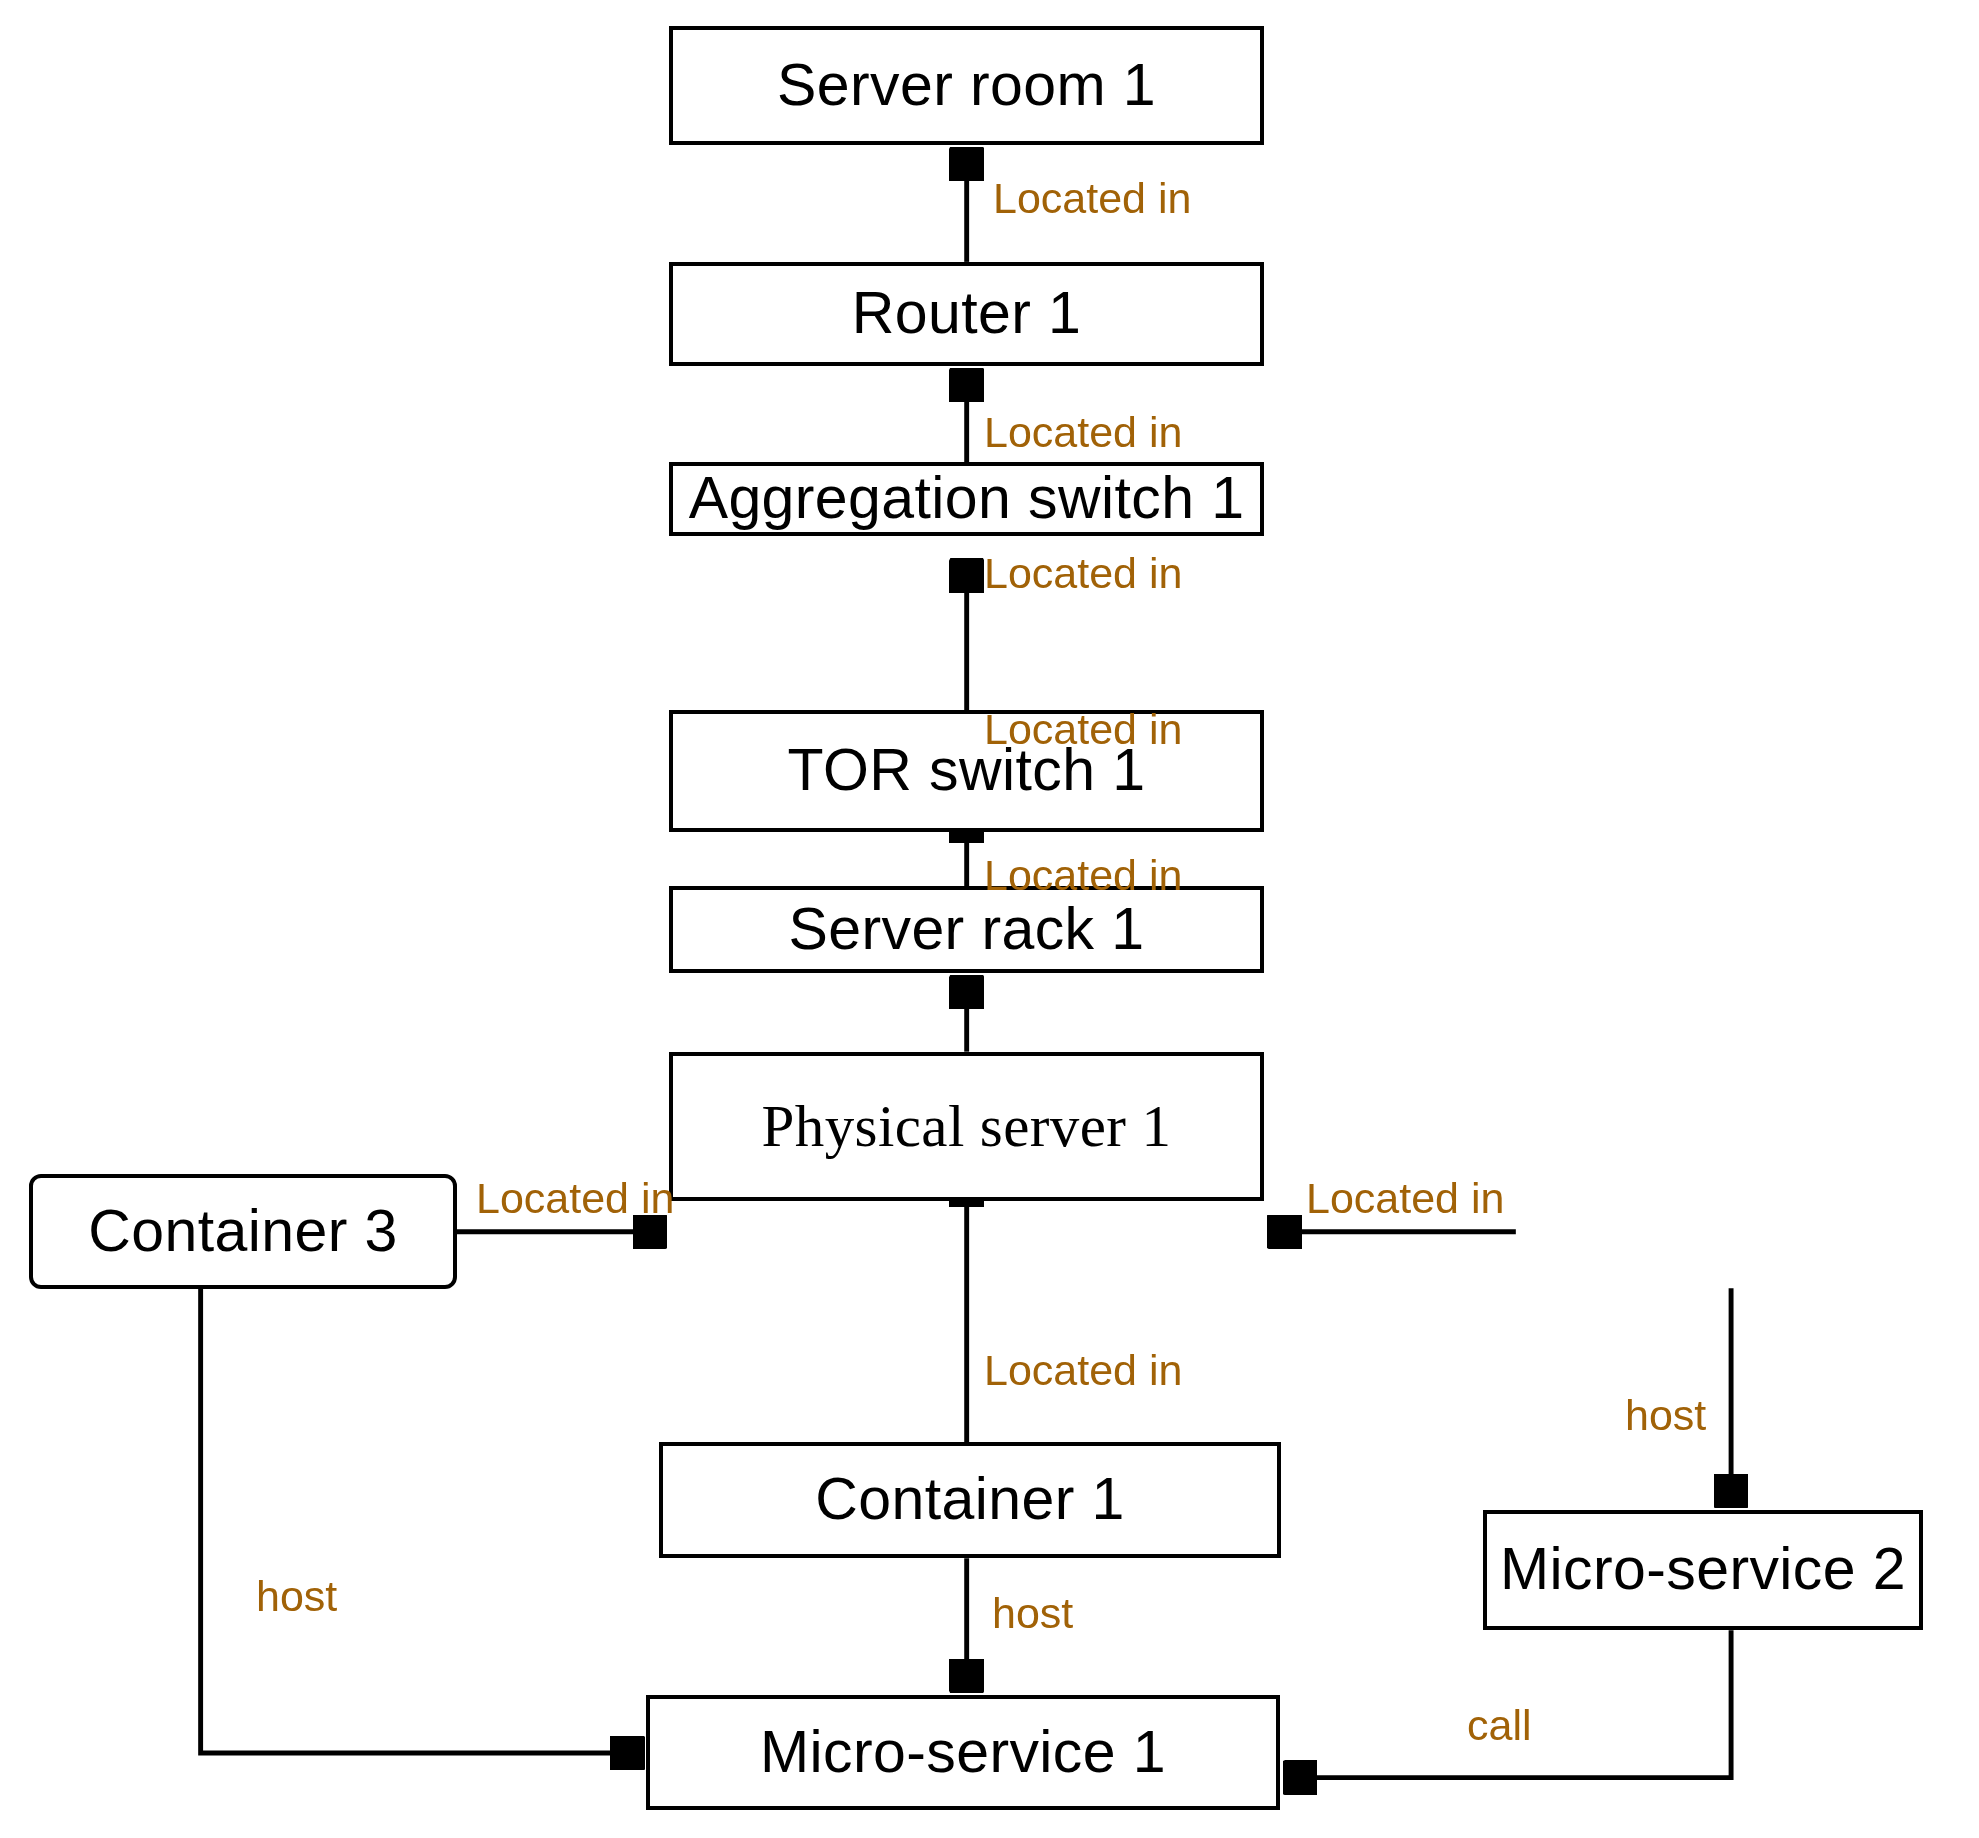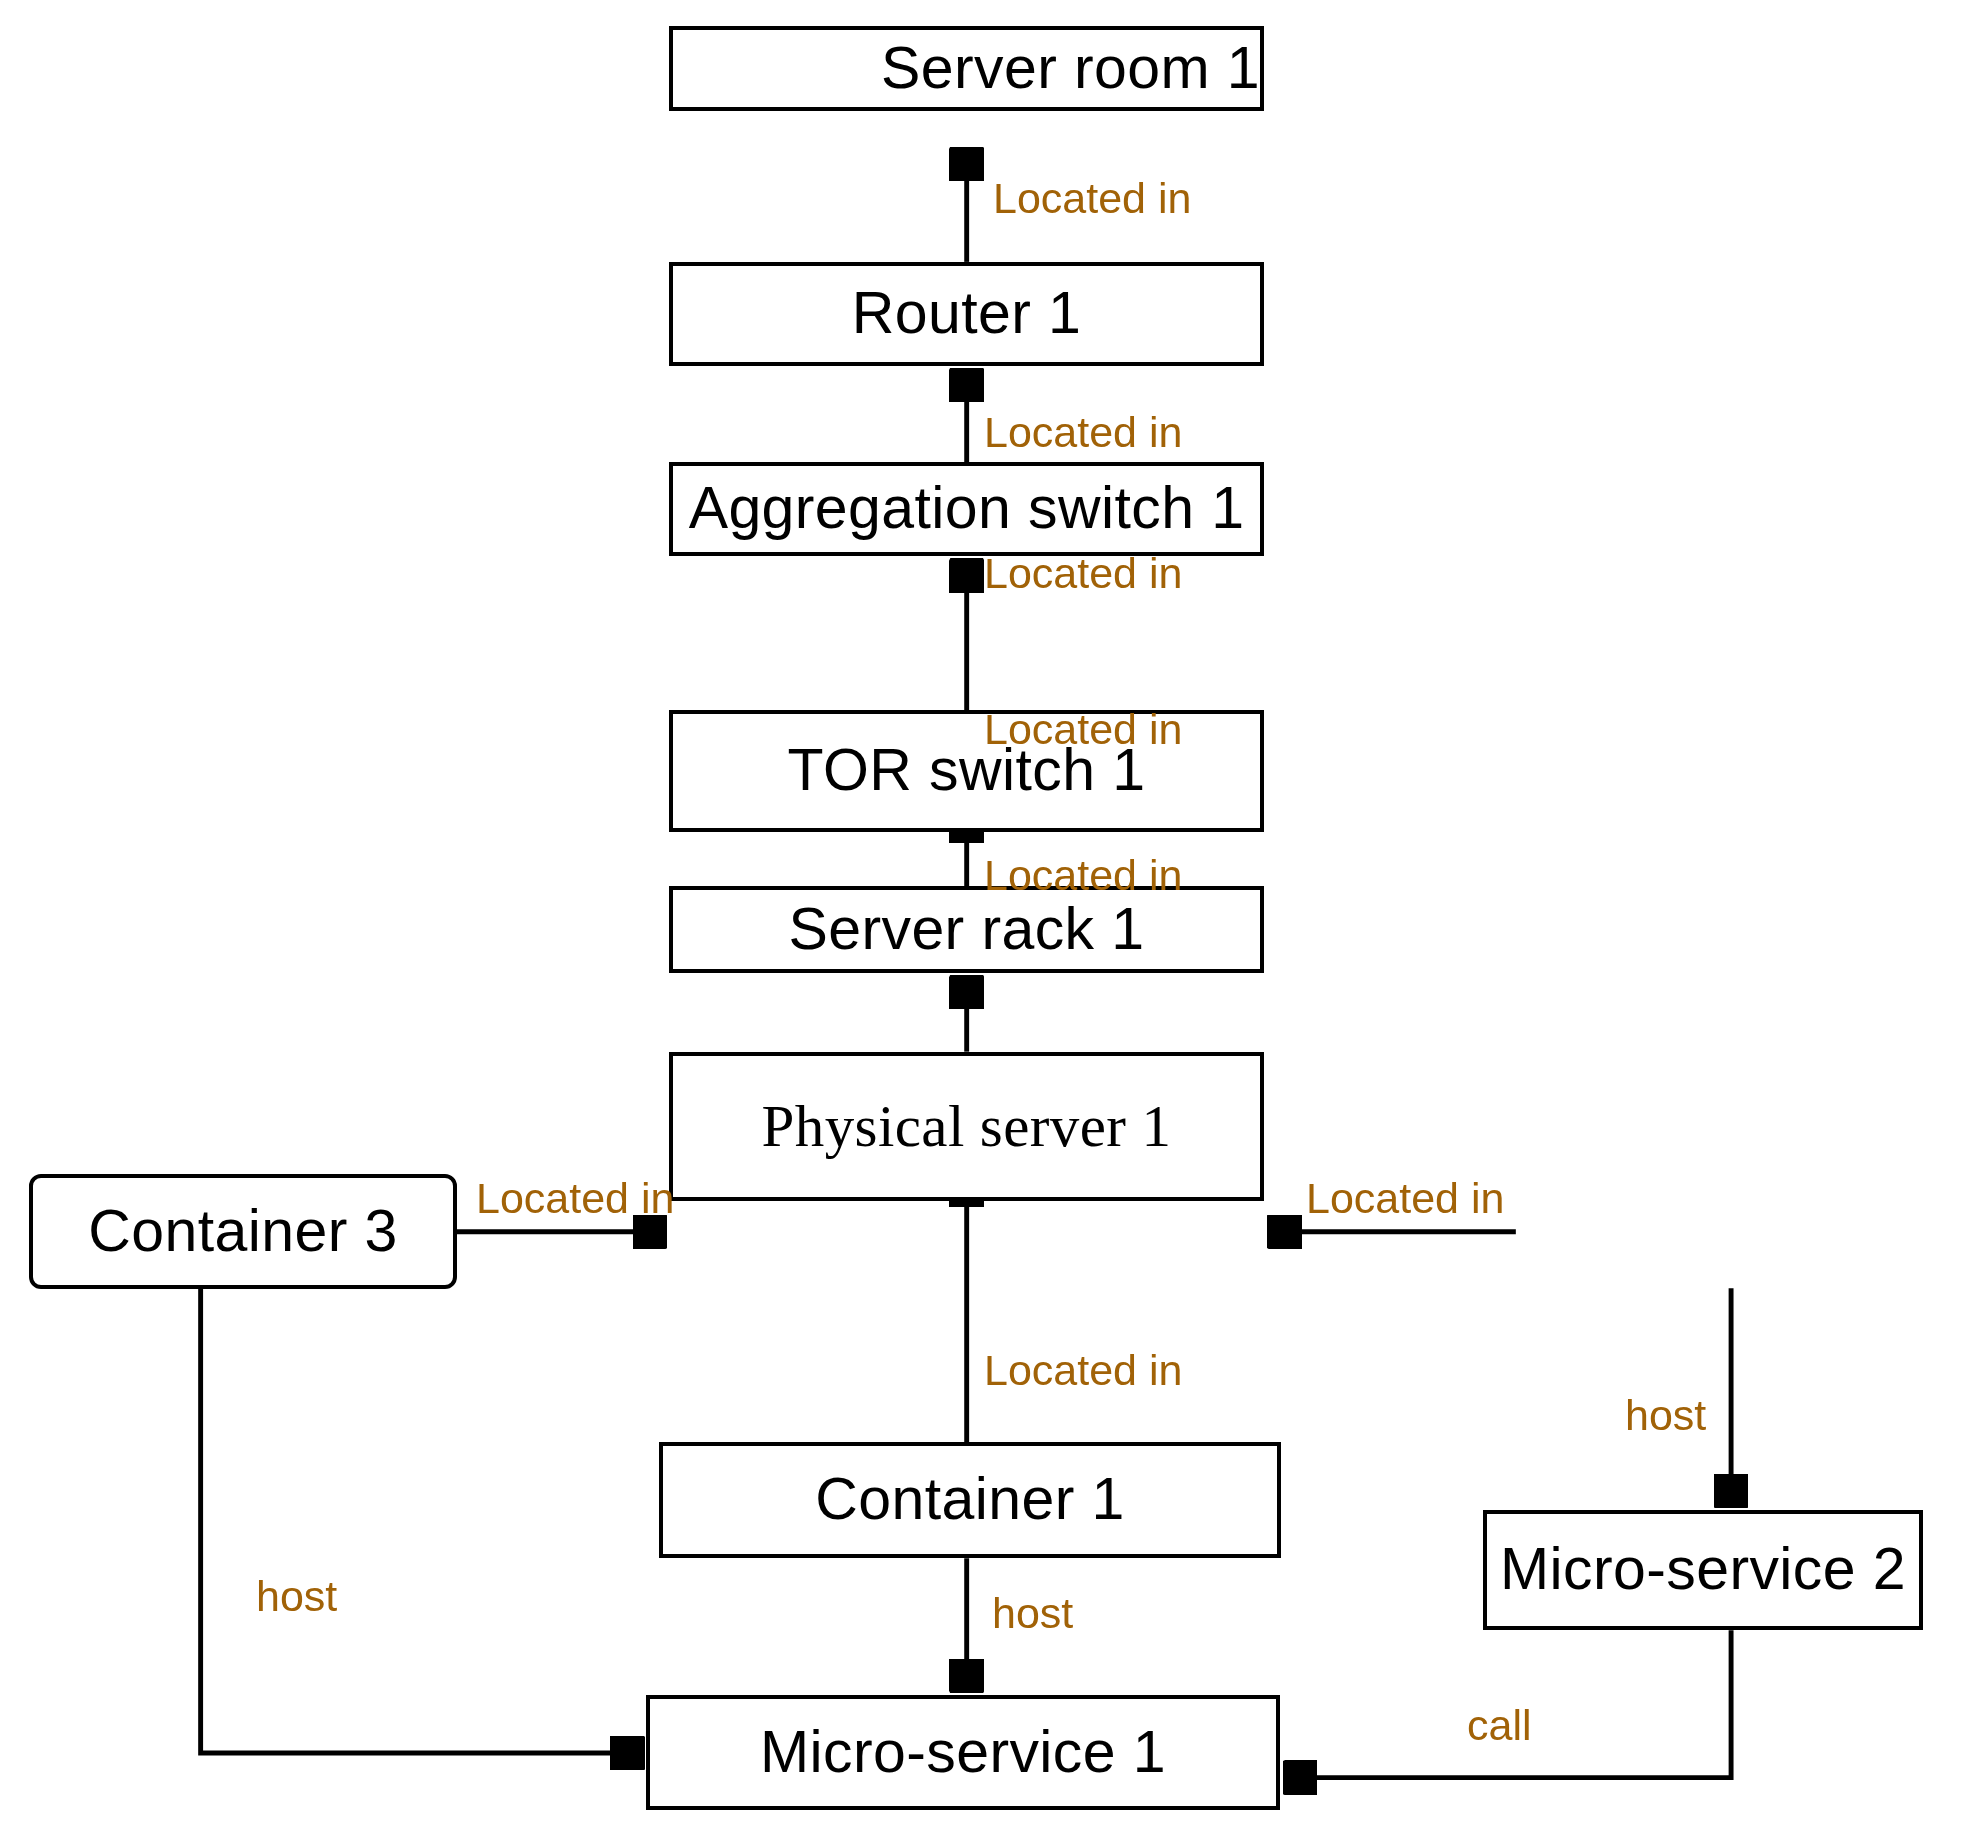--- a/index.html
+++ b/index.html
@@ -88,27 +88,27 @@
 
     <line x1="2115" y1="1574" x2="2115" y2="1838" marker-end="url(#arrowhead)"></line>
 
     <line x1="1181" y1="1904" x2="1181" y2="2064" marker-end="url(#arrowhead)"></line>
 
     <path d="M 245 1575 L 245 2142 L 783 2142" marker-end="url(#arrowhead)"></path>
 
     <path d="M 2115 1992 L 2115 2172 L 1572 2172" marker-end="url(#arrowhead)"></path>
   </svg>
 
-  <div class="node" style="left:669px; top:26px; width:595px; height:85px;justify-content:flex-end;">
+  <div class="node" style="left:669px; top:26px; width:595px; height:119px;">
     <span>Server room 1</span>
   </div>
   <div class="node" style="left:669px; top:262px; width:595px; height:104px;">
     <span>Router 1</span>
   </div>
-  <div class="node" style="left:669px; top:462px; width:595px; height:94px;">
+  <div class="node" style="left:669px; top:462px; width:595px; height:74px;">
     <span>Aggregation switch 1</span>
   </div>
   <div class="node" style="left:669px; top:710px; width:595px; height:122px;">
     <span>TOR switch 1</span>
   </div>
   <div class="node" style="left:669px; top:886px; width:595px; height:87px;">
     <span>Server rack 1</span>
   </div>
   <div class="node" style="left:669px; top:1052px; width:595px; height:149px;font-family:Liberation Serif, serif;">
     <span>Physical server 1</span>

